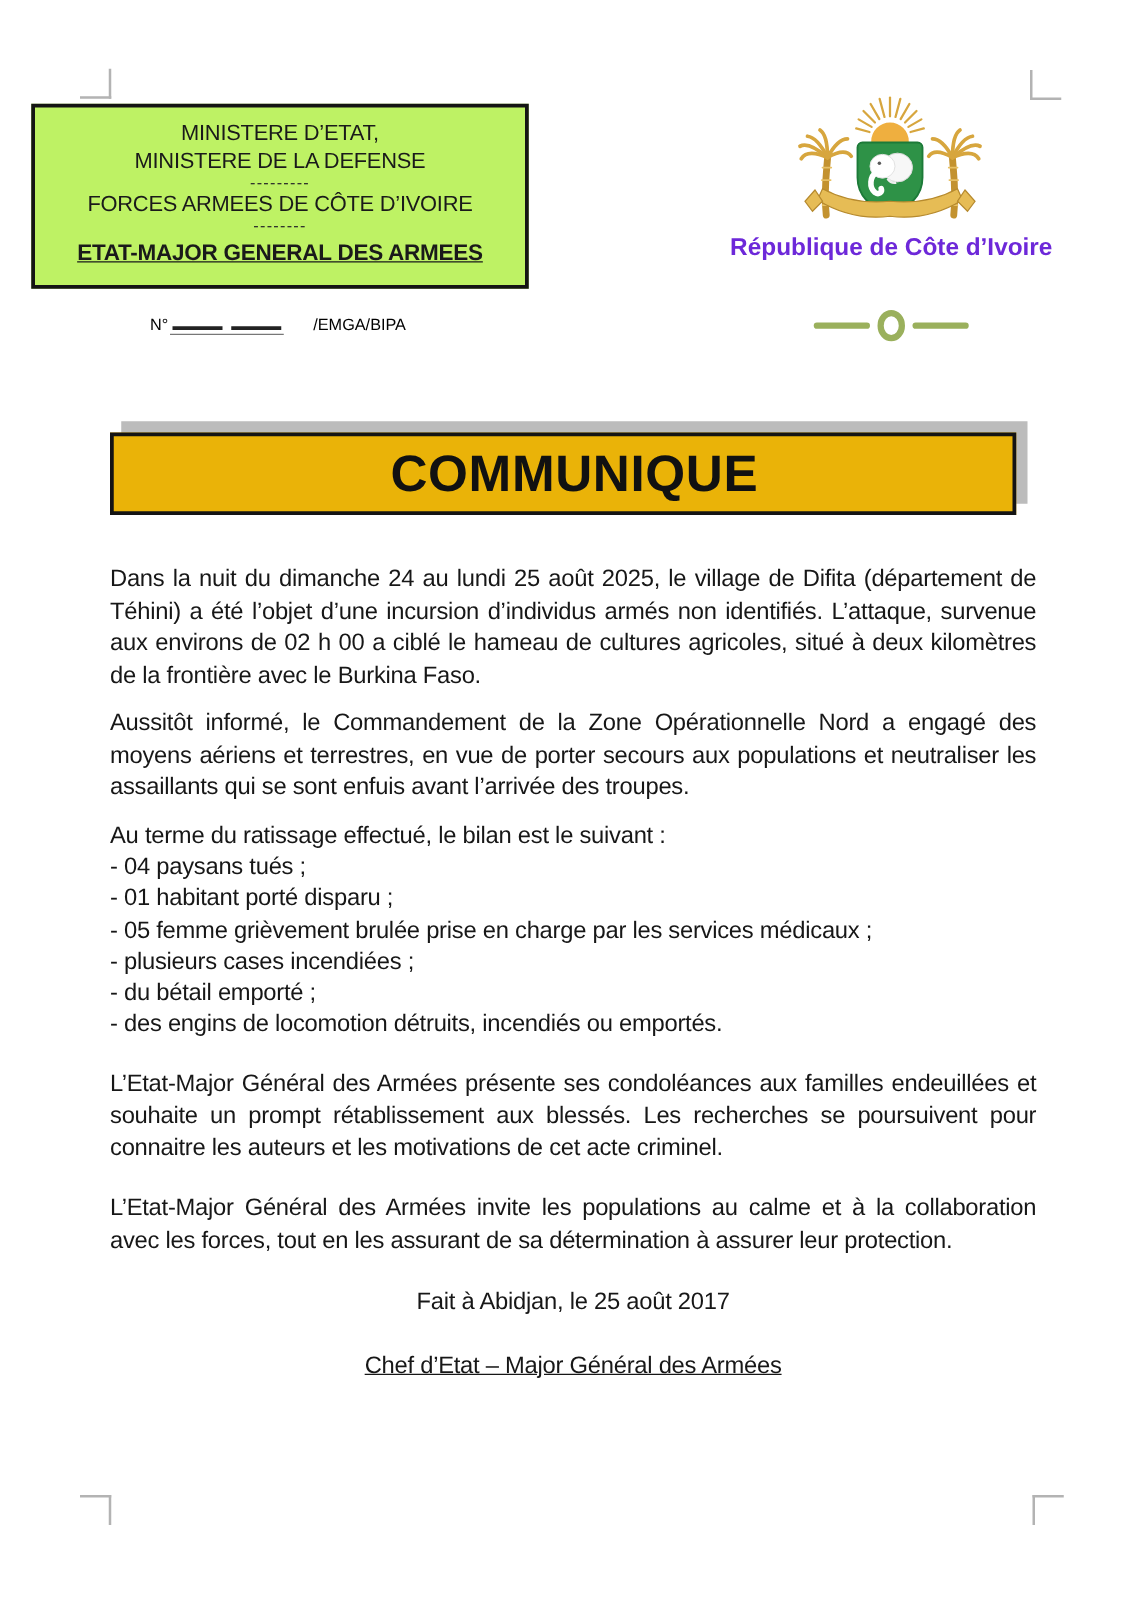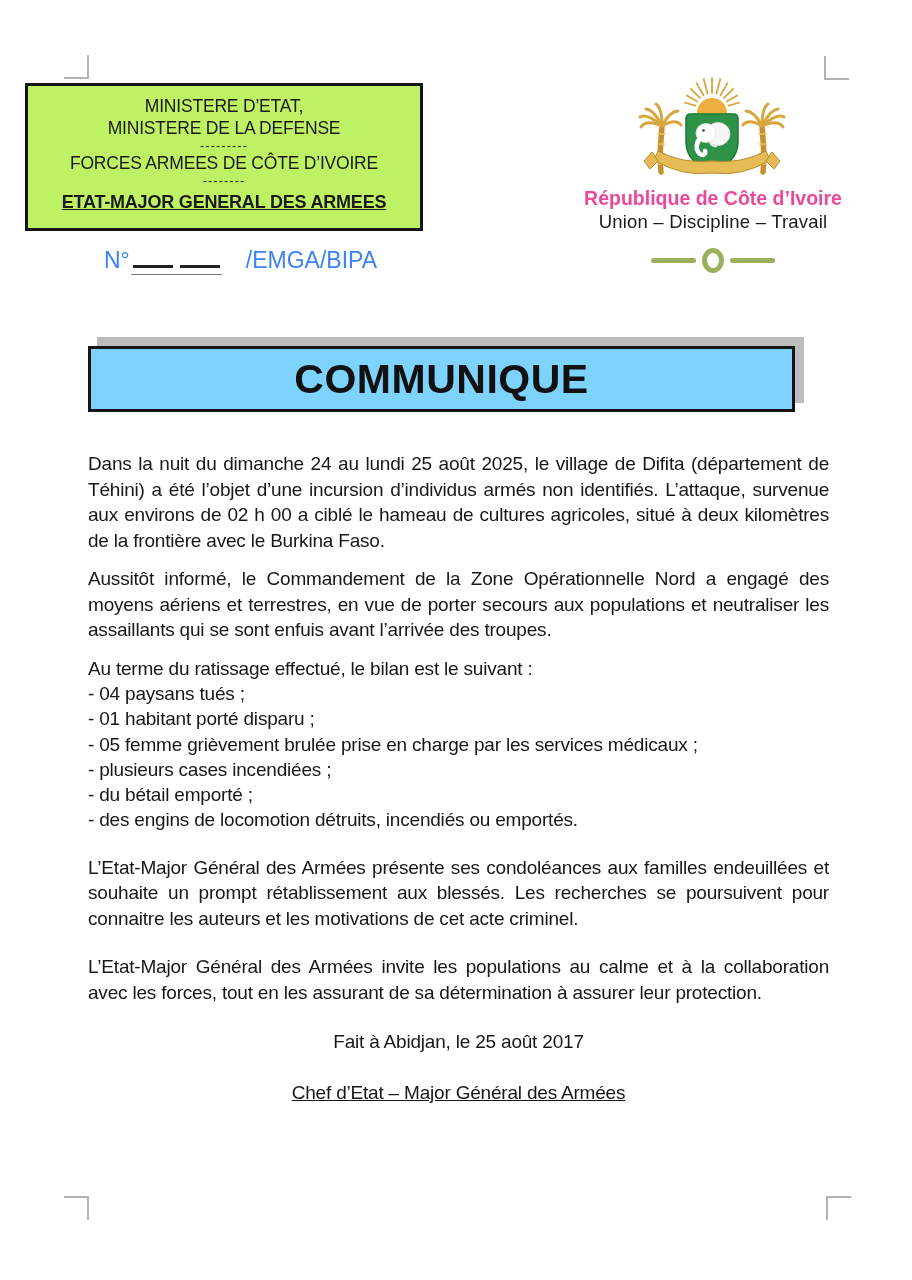--- a/index.html
+++ b/index.html
@@ -23,45 +23,45 @@
   .header-box{
     position:absolute;left:25px;top:83px;width:392px;height:133px;
     border:3px solid #141414;background:#bef264;
     text-align:center;padding-top:9px;box-sizing:content-box;
   }
   .hb-line{font-size:17.5px;line-height:22px;letter-spacing:-0.2px;color:#1a1a1a;}
   .hb-sep{font-size:13px;line-height:13px;letter-spacing:1px;color:#2a2a2a;}
   .hb-bold{font-weight:bold;font-size:18px;line-height:24px;margin-top:3px;text-decoration:underline;}
 
   
-  .refline{position:absolute;left:104px;top:247px;font-size:23px;color:#3b82f6;white-space:nowrap;}
+  .refline{position:absolute;left:120px;top:247px;font-size:13px;color:#000000;white-space:nowrap;}
   .ref-blankwrap{display:inline-block;border-bottom:1px solid #777;padding:0 2px;margin-left:1px;}
   .ref-blank{display:inline-block;width:40px;height:14px;border-bottom:3px solid #222;}
   .ref-blank+.ref-blank{margin-left:7px;}
   .ref-suffix{margin-left:24px;}
 
   
   .emblem{position:absolute;left:638px;top:76px;width:148px;height:114px;}
   
   .republic{position:absolute;left:575px;top:186px;width:276px;text-align:center;}
-  .rep-title{font-weight:bold;font-size:19.5px;line-height:24px;color:#ec4899;}
+  .rep-title{font-weight:bold;font-size:19.5px;line-height:24px;color:#6d28d9;}
   .rep-motto{font-size:18.5px;line-height:23px;color:#1b1b1b;letter-spacing:0.2px;}
 
   
   .divider{position:absolute;left:645px;top:247px;width:136px;height:26px;
     display:flex;align-items:center;justify-content:center;gap:6px;}
   .dline{width:45px;height:5px;border-radius:3px;background:#9ab05c;}
   .dring{width:12px;height:15px;border:5px solid #9ab05c;border-radius:50%;background:#fff;}
 
   
   .title-box{
     position:absolute;left:88px;top:346px;width:701px;height:60px;
-    border:3px solid #141414;background:#7dd3fc;
+    border:3px solid #141414;background:#eab308;
     box-shadow:9px -9px 0 #bcbcbc;
-    display:flex;align-items:center;justify-content:center;
+    display:flex;align-items:center;justify-content:center;padding-left:18px;
   }
   .title-text{font-size:41px;font-weight:bold;letter-spacing:0.5px;color:#111;}
 
   
   .bodytext{position:absolute;left:88px;top:451px;width:741px;font-size:19px;line-height:25.5px;letter-spacing:-0.2px;color:#171717;}
   .jp{text-align:justify;margin:0 0 13px 0;}
   .intro{margin:0;}
   .li{line-height:25.3px;}
   .mt22{margin-top:22px;margin-bottom:0;}
   .mt23{margin-top:23px;margin-bottom:0;}
@@ -139,21 +139,20 @@
       </g>
 
       <path d="M16,84 q28,17 58,13 q30,4 58,-13 l-4,-9 q-24,13 -54,10 q-30,3 -54,-10 z" fill="#E6BC55" stroke="#B68A2E" stroke-width="1"></path>
       <path d="M14,76 l-8,9 6,8 8,-8 z" fill="#E6BC55" stroke="#B68A2E" stroke-width="1"></path>
       <path d="M134,76 l8,9 -6,8 -8,-8 z" fill="#E6BC55" stroke="#B68A2E" stroke-width="1"></path>
     </svg>
   </div>
 
   <div class="republic">
     <div class="rep-title">République de Côte d’Ivoire</div>
-    <div class="rep-motto">Union – Discipline – Travail</div>
   </div>
 
   <div class="divider">
     <span class="dline"></span>
     <span class="dring"></span>
     <span class="dline"></span>
   </div>
 
   <div class="title-box">
     <span class="title-text">COMMUNIQUE</span>

